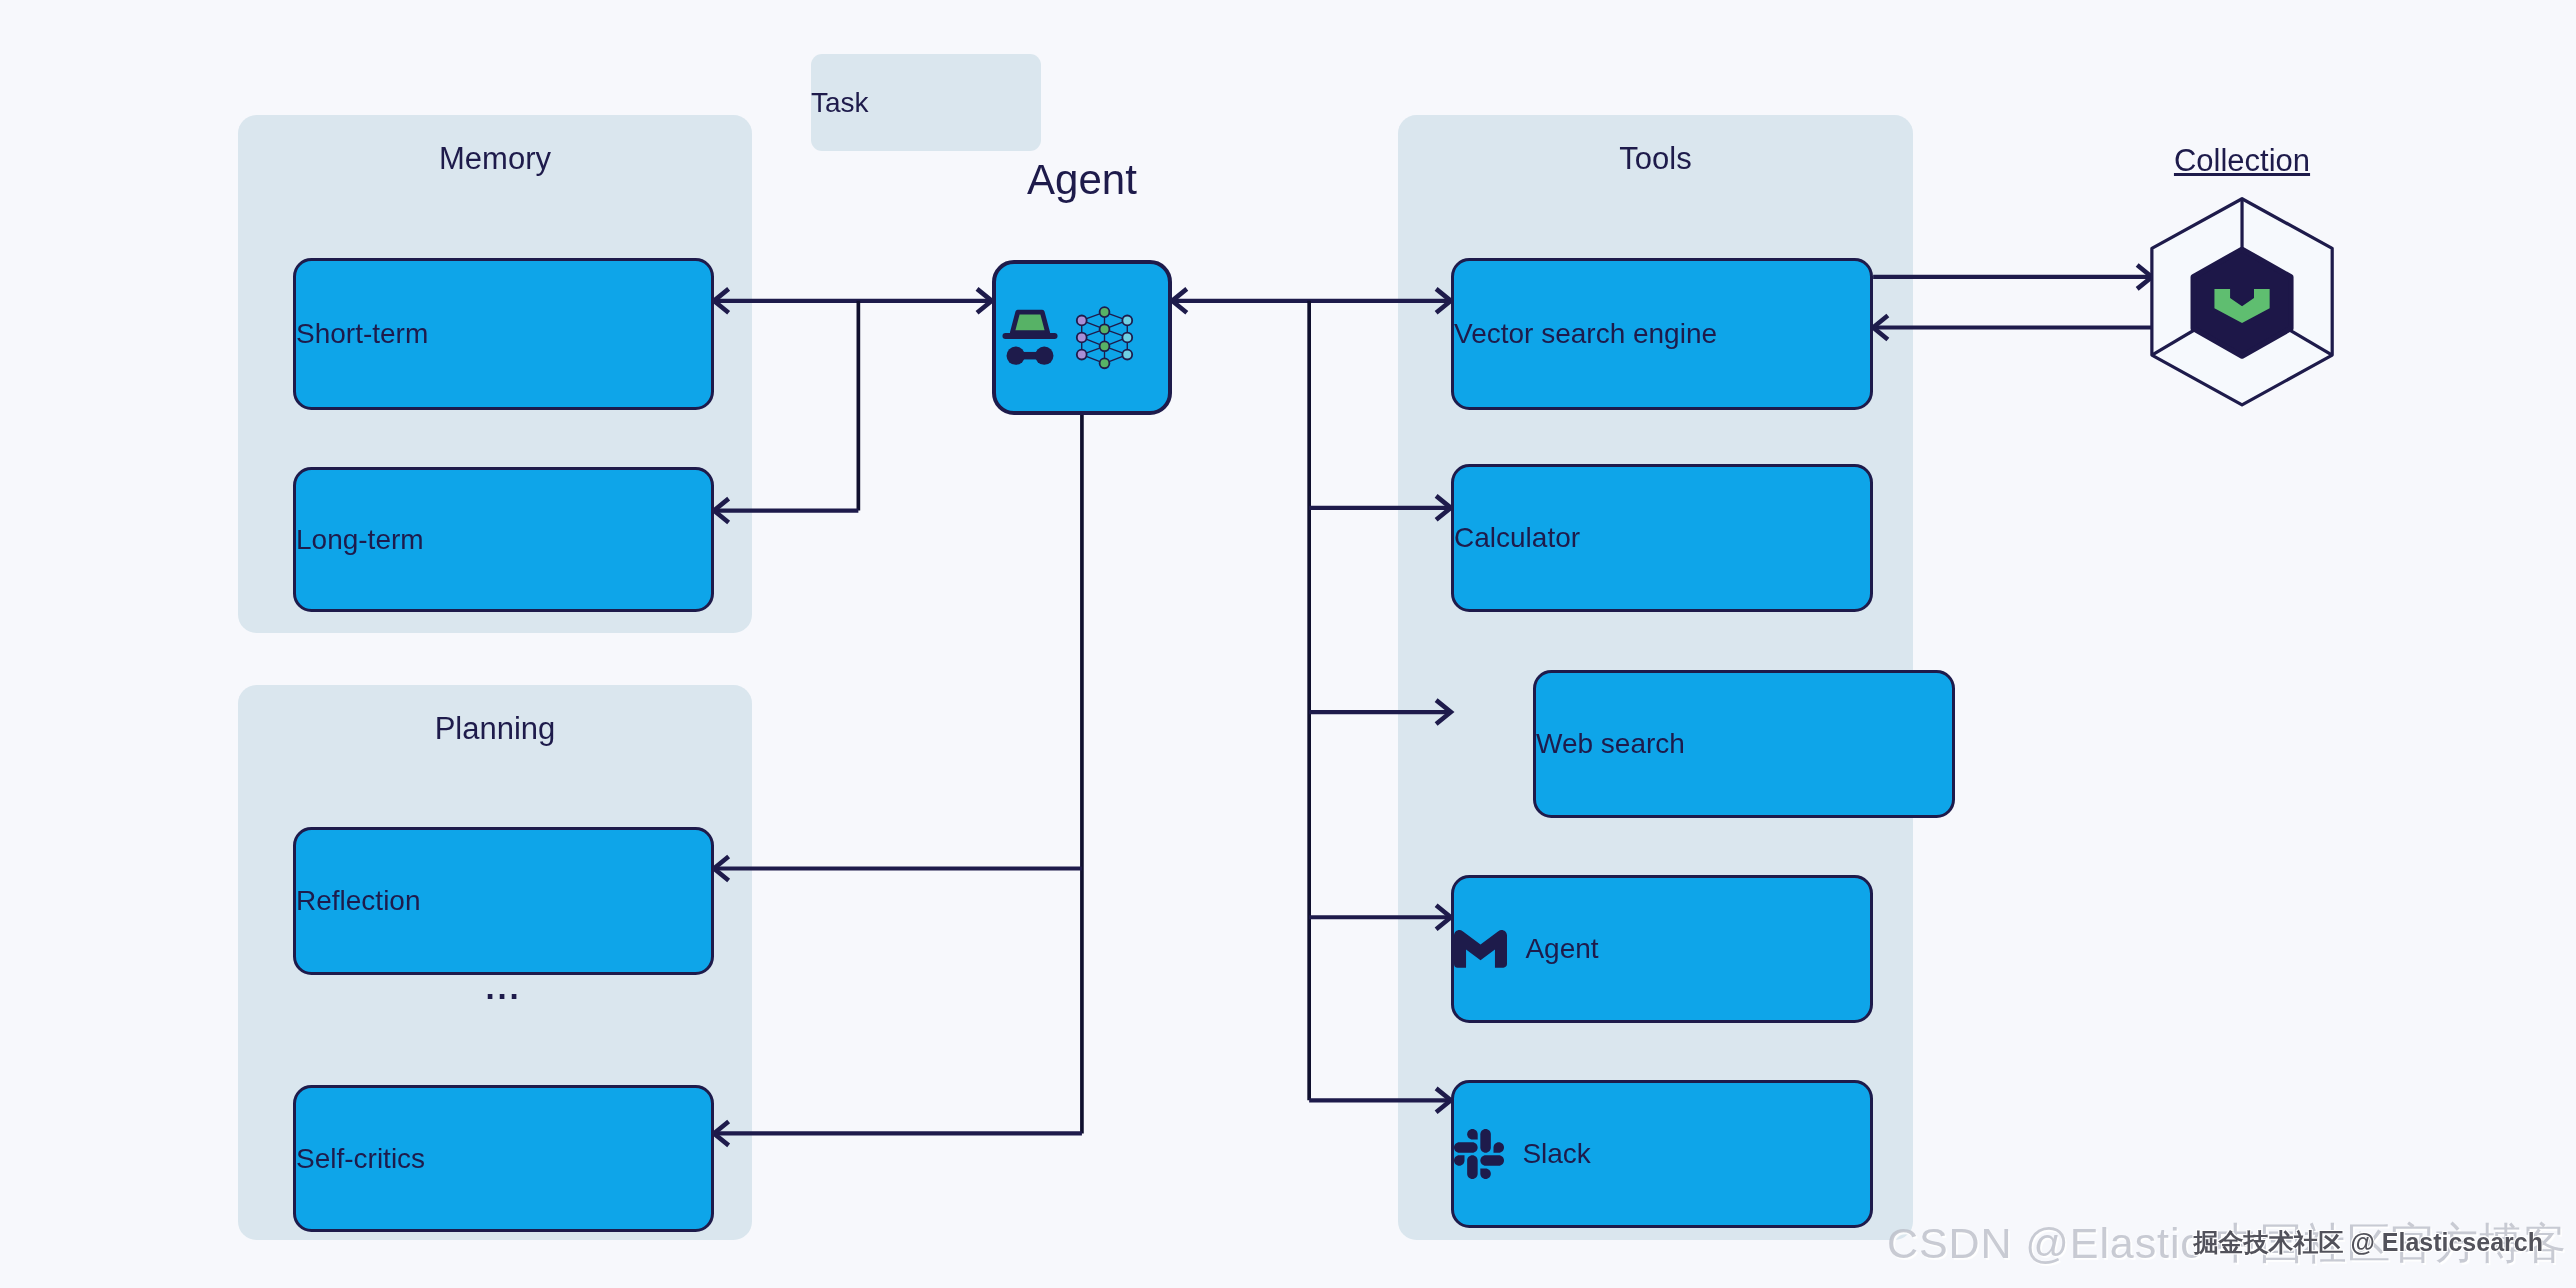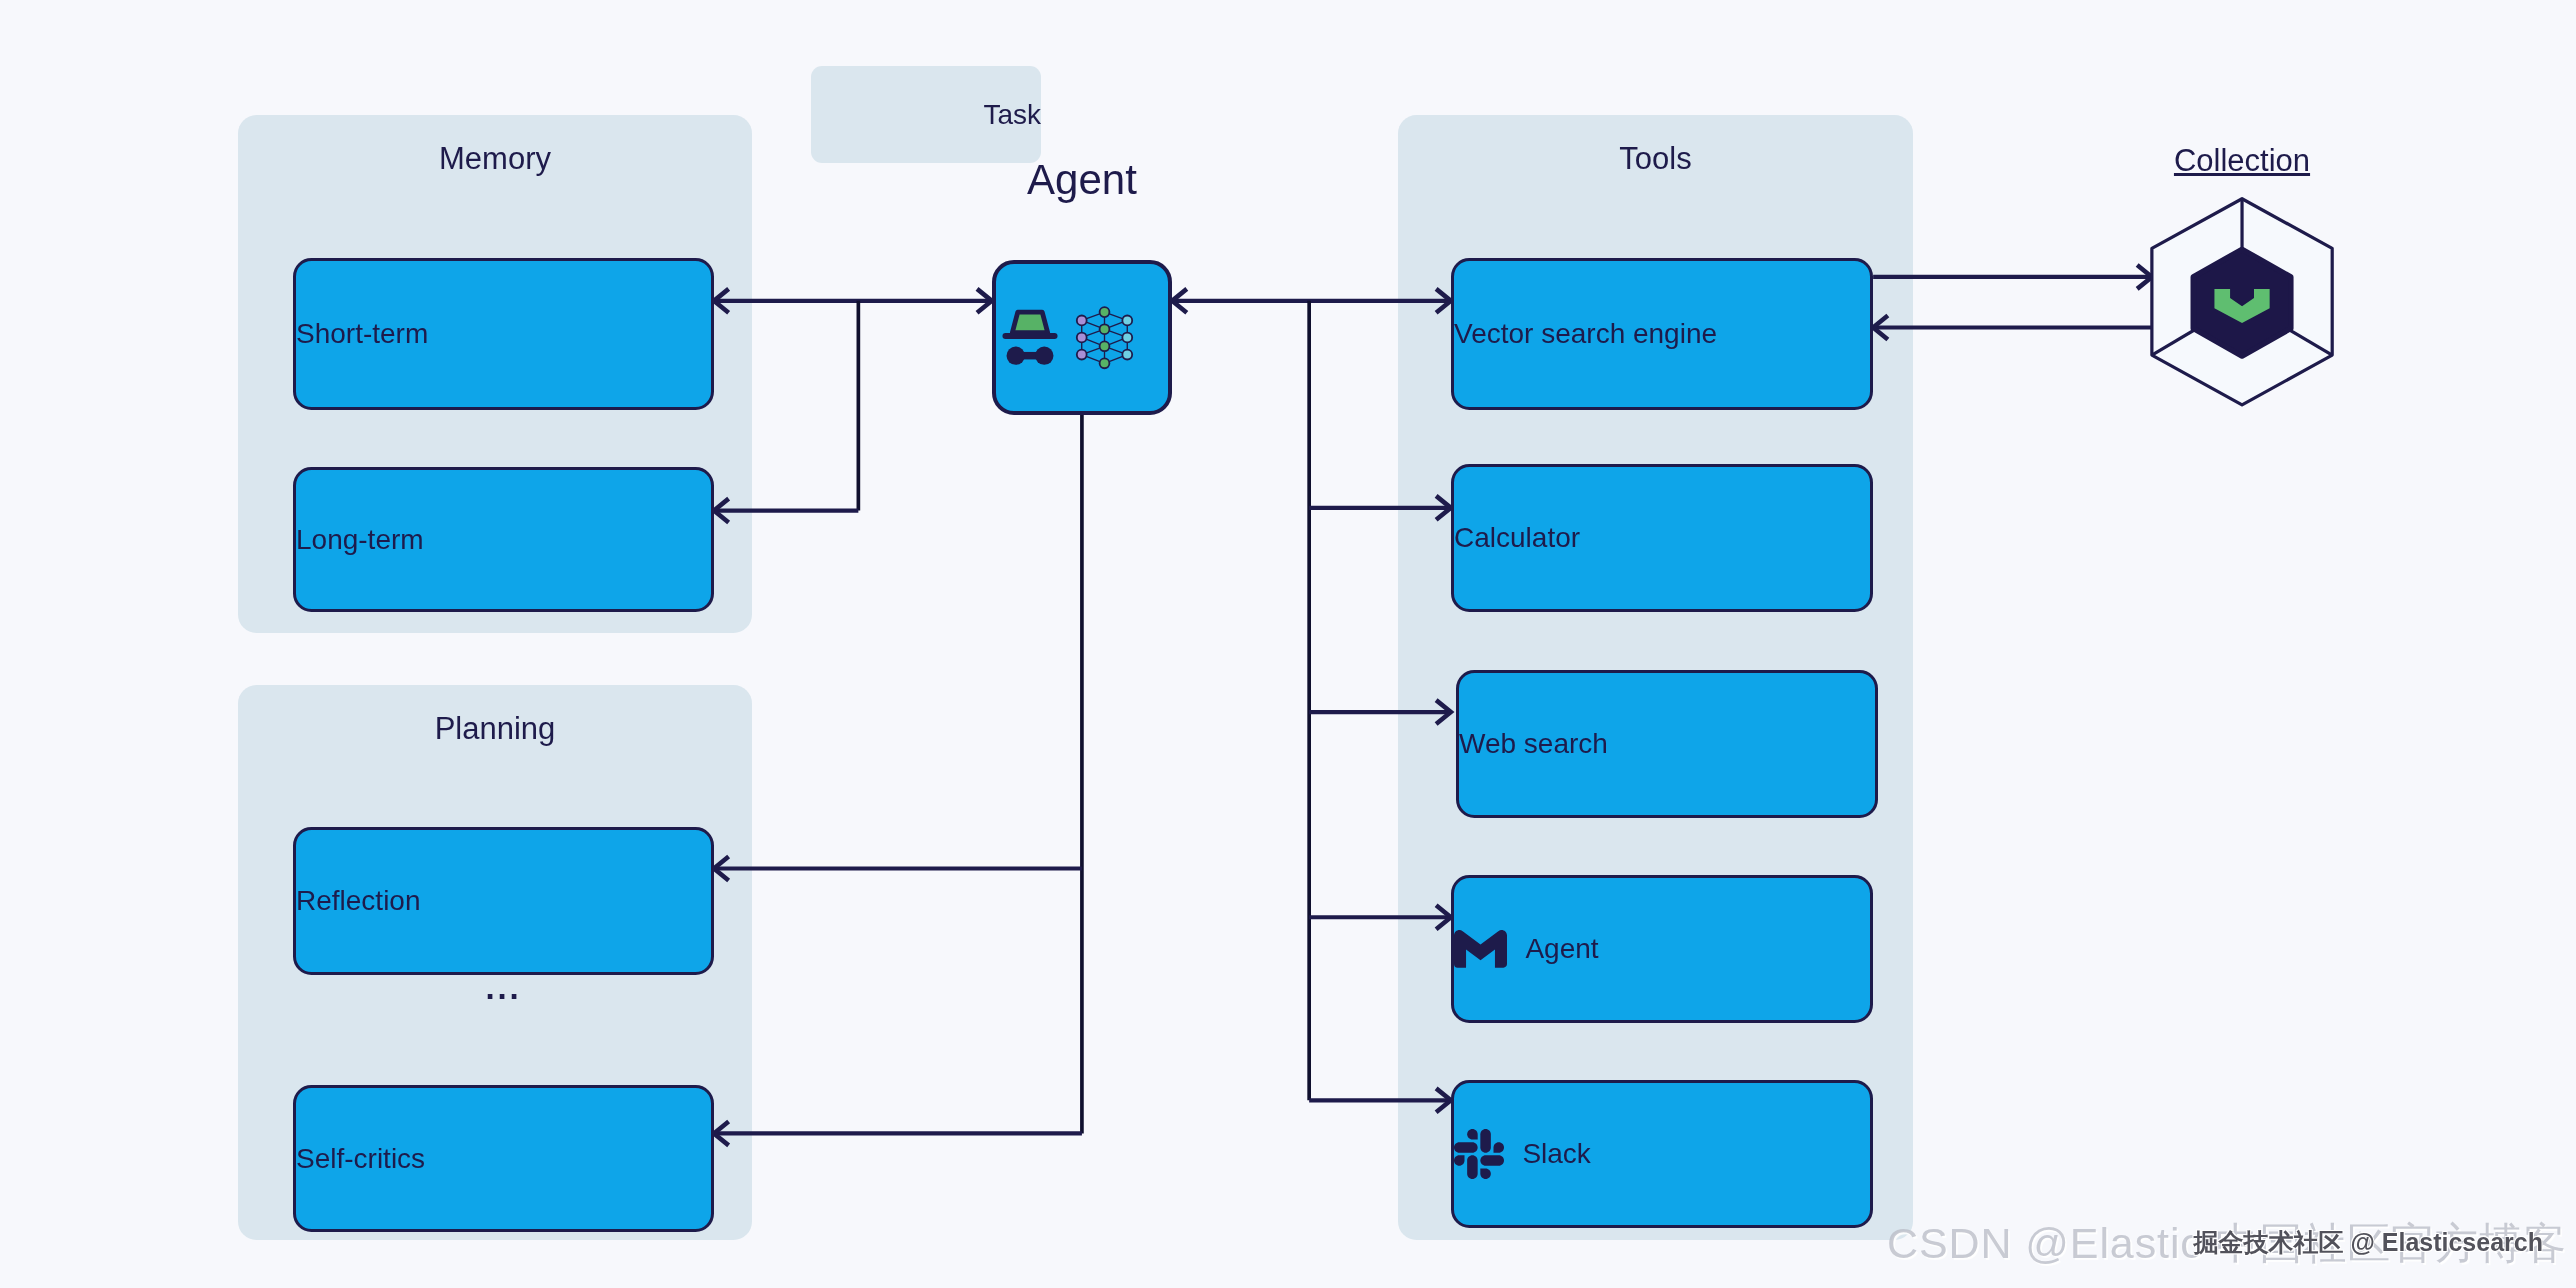--- a/index.html
+++ b/index.html
@@ -5,21 +5,21 @@
   html,body{margin:0;padding:0;background:#f7f8fc;}
   .canvas{position:relative;width:2576px;height:1288px;background:#f7f8fc;
           font-family:"Liberation Sans",sans-serif;color:#1e1b4b;overflow:hidden;}
   .panel{position:absolute;background:#dae6ee;border-radius:18.4px;z-index:1;}
   .panel-title{position:absolute;left:0;right:0;top:26px;text-align:center;font-size:31px;
                color:#1e1b4b;z-index:2;}
   .node{position:absolute;box-sizing:border-box;background:#0ea5e9;border:3.7px solid #1e1b4b;
         border-radius:18.4px;display:flex;align-items:center;gap:18.4px;
         font-size:28px;color:#1e1b4b;z-index:3;margin-top:32px;}
   .chip{position:absolute;box-sizing:border-box;background:#dae6ee;border-radius:11px;
-        display:flex;align-items:center;justify-content:flex-end;font-size:28px;z-index:2;margin-top:12px;}
+        display:flex;align-items:center;justify-content:flex-start;font-size:28px;z-index:2;}
   .agent-title{position:absolute;left:946px;top:156px;width:272px;text-align:center;
                font-size:42px;font-weight:500;z-index:2;}
   .collection-title{position:absolute;left:2104px;top:143px;width:276px;text-align:center;
                     font-size:31px;z-index:2;text-decoration:underline;}
   .ellipsis{position:absolute;left:293px;top:968px;width:421px;height:40px;display:flex;
             align-items:center;justify-content:center;font-size:33px;font-weight:bold;
             letter-spacing:2.8px;z-index:2;}
   .wires{position:absolute;left:0;top:0;z-index:2;}
   .agent-box{border-width:4.6px;border-radius:22px;gap:11px;}
   .wm-large{position:absolute;right:9.2px;bottom:14.7px;font-size:43px;letter-spacing:0.9px;
@@ -156,21 +156,21 @@
 
   <div class="panel" style="left:1398px;top:115px;width:515px;height:1125px;">
     <div class="panel-title">Tools</div>
   </div>
   <div class="node" style="left:1451px;top:226px;width:422px;height:152px;">
     <span>Vector search engine</span>
   </div>
   <div class="node" style="left:1451px;top:432px;width:422px;height:148px;">
     <span>Calculator</span>
   </div>
-  <div class="node" style="left:1456px;top:638px;width:422px;height:148px;">
+  <div class="node" style="left:1533px;top:638px;width:422px;height:148px;">
     <span>Web search</span>
   </div>
   <div class="node" style="left:1451px;top:843px;width:422px;height:148px;">
     <svg width="53" height="44" viewBox="0 1.8 24 19.5">
       <path fill="#1e1b4b" d="M24 5.457v12.909c0 .904-.732 1.636-1.636 1.636h-3.819V11.73L12 16.64l-6.545-4.91v8.273H1.636A1.636 1.636 0 0 1 0 18.366V5.457c0-2.023 2.309-3.178 3.927-1.964L5.455 4.64 12 9.548l6.545-4.908 1.528-1.145C21.69 2.28 24 3.434 24 5.457z"></path>
     </svg>
     <span>Agent</span>
   </div>
   <div class="node" style="left:1451px;top:1048px;width:422px;height:148px;">
     <svg width="50" height="50" viewBox="0 0 122.8 122.8">

